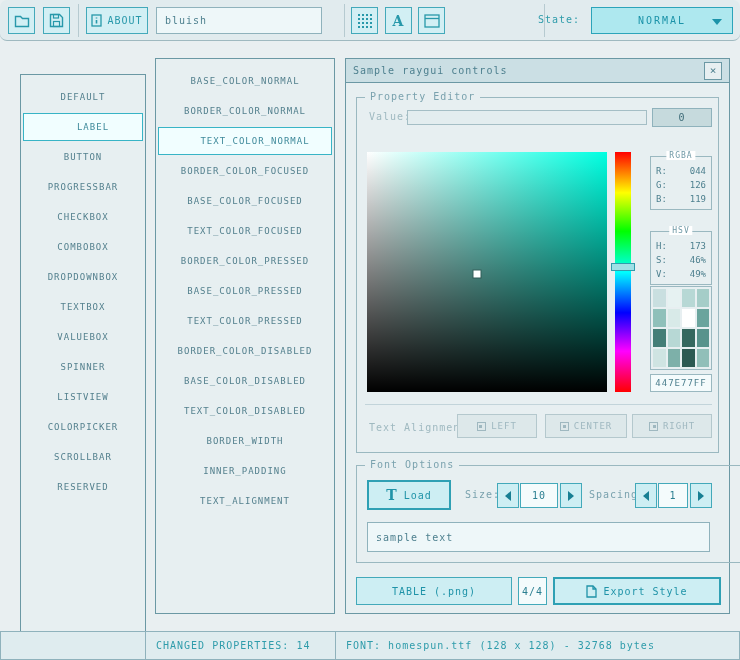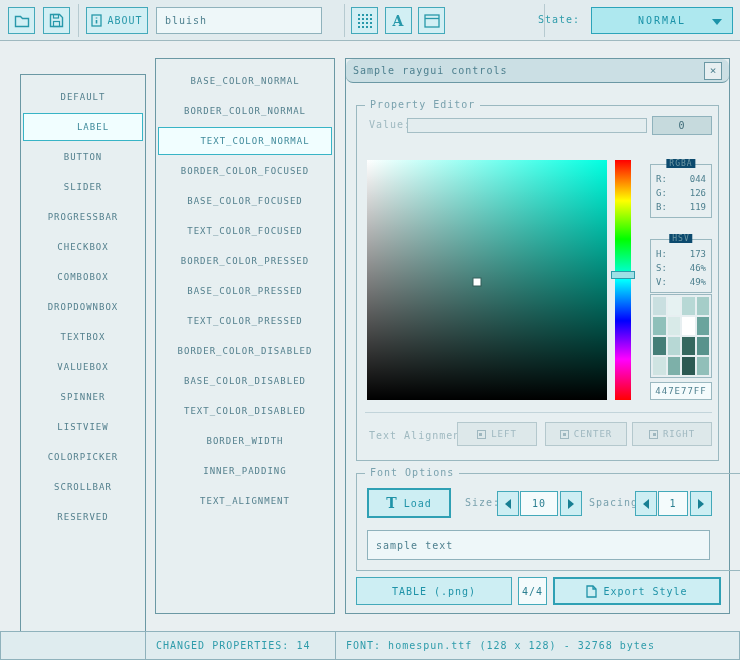--- a/index.html
+++ b/index.html
@@ -3,21 +3,21 @@
 <meta charset="utf-8">
 <style>
   * { margin:0; padding:0; box-sizing:border-box; }
   html,body { width:740px; height:660px; }
   body { font-family:"DejaVu Sans Mono", monospace; background:#e9eff1; }
   .app { position:relative; width:740px; height:660px; background:#e9eff1; overflow:hidden;
          font-size:10px; color:#4e808f; }
 
   
   .toolbar { position:absolute; left:0; top:0; width:740px; height:41px;
-             background:#e1ebee; border-bottom:1px solid #9fb9c0; }
+             background:#e1ebee; border-bottom:1px solid #9fb9c0;border-radius:7px; }
   .tb-btn { position:absolute; top:7px; height:27px; background:#d2eff4; border:1px solid #43a9ba;
             color:#2798aa; display:flex; align-items:center; justify-content:center; gap:5px;
             font-family:inherit; font-size:10px; letter-spacing:1px; cursor:pointer; }
   .tb-sep { position:absolute; top:4px; height:33px; width:1px; background:#b6cad0; }
   .tb-input { position:absolute; top:7px; height:27px; background:#eef7f9; border:1px solid #8fb2bc;
               color:#4e808f; font-family:inherit; font-size:10px; letter-spacing:1px; padding:0 8px; }
   .tb-label { position:absolute; top:14px; color:#2f9cab; letter-spacing:1px; }
   .dropdown { position:absolute; top:7px; right:7px; width:142px; height:27px; background:#aee8ef;
               border:1px solid #2ba4ba; color:#1b93a9; display:flex; align-items:center;
               justify-content:center; letter-spacing:2px; cursor:pointer; }
@@ -34,27 +34,27 @@
   .panel { position:absolute; background:#e7eff1; border:1px solid #6b98a4; }
   #controls-panel   { left:20px;  top:74px; width:126px; height:611px; padding-top:6px; }
   #properties-panel { left:155px; top:58px; width:180px; height:556px; padding-top:6px; }
   .list-item { height:28px; margin:2px 2px; display:flex; align-items:center; justify-content:center;
                font-size:9px; letter-spacing:1px; color:#54808e; border:1px solid transparent; cursor:pointer; }
   .list-item.selected { background:#f1feff; border:1px solid #38b4c6; color:#3f8a9b;padding-left:20px; }
 
   
   #sample-window { left:345px; top:58px; width:385px; height:556px; }
   .window-titlebar { height:24px; background:#cbdfe4; border-bottom:1px solid #6b98a4;
-                     display:flex; align-items:center; padding:0 7px; cursor:move;border-radius:7px; }
+                     display:flex; align-items:center; padding:0 7px; cursor:move; }
   .window-title { letter-spacing:1px; color:#4e808f; }
   .window-close { margin-left:auto; width:18px; height:18px; background:#e7eff1; border:1px solid #6b98a4;
                   color:#4e808f; display:flex; align-items:center; justify-content:center;
                   font-size:11px; cursor:pointer; font-family:inherit; }
 
-  .groupbox { position:absolute; border:1px solid #9ab8c0;margin-top:8px; }
+  .groupbox { position:absolute; border:1px solid #9ab8c0; }
   .gb-label { position:absolute; top:-7px; left:8px; background:#e7eff1; padding:0 5px;
               color:#7aa2ae; letter-spacing:1px; font-size:10px; }
 
   .lbl { position:absolute; letter-spacing:1px; }
   .muted { color:#9fb9c0; }
   .lbl2 { color:#7aa2ae; }
 
   .slider { position:absolute; background:#e3edef; border:1px solid #a4bec5; }
   .valuebox { position:absolute; display:flex; align-items:center; justify-content:center;
               letter-spacing:1px; cursor:pointer; }
@@ -64,21 +64,21 @@
   .gradient { position:absolute; cursor:crosshair; }
   .color-cursor { position:absolute; width:7px; height:7px; background:#ffffff;
                   transform:translate(-50%,-50%); box-shadow:0 0 0 1px rgba(0,0,0,.25); }
   .huebar { position:absolute; cursor:pointer;
             background:linear-gradient(to bottom,#ff0000 0%,#ffff00 17%,#00ff00 33%,#00ffff 50%,
                                         #0000ff 67%,#ff00ff 83%,#ff0000 100%); }
   .hue-handle { position:absolute; left:-4px; right:-4px; height:8px; background:#9fe0e6;
                 border:1px solid #2f9cab; transform:translateY(-50%); }
 
   .minibox { position:absolute; width:62px; border:1px solid #9ab8c0; padding-top:7px; }
-  .mini-label { position:absolute; top:-6px; left:50%; transform:translateX(-50%); background:#0c4a6e;
+  .mini-label { position:absolute; top:-6px; left:50%; transform:translateX(-50%); background:#ffffff;
                 padding:0 3px; font-size:8px; letter-spacing:1px; color:#6f99a6; }
   .mini-row { display:flex; justify-content:space-between; padding:0 5px; font-size:9px;
               line-height:14px; color:#4e808f; }
 
   .swatch-grid { position:absolute; display:grid; grid-template-columns:repeat(4,1fr);
                  grid-auto-rows:1fr; gap:2px; padding:2px; border:1px solid #9ab8c0; }
   .swatch { cursor:pointer; }
 
   .hexbox { position:absolute; background:#f4fbfc; border:1px solid #9ab8c0; color:#4e808f;
             display:flex; align-items:center; justify-content:center; font-size:9px; letter-spacing:1px; }
@@ -176,21 +176,20 @@
     <div class="dropdown">
       <span>NORMAL</span>
       <span class="tri-down"></span>
     </div>
   </div>
 
   <div class="panel" id="controls-panel">
       <div class="list-item">DEFAULT</div>
       <div class="list-item selected">LABEL</div>
       <div class="list-item">BUTTON</div>
-      <div class="list-item">SLIDER</div>
       <div class="list-item">PROGRESSBAR</div>
       <div class="list-item">CHECKBOX</div>
       <div class="list-item">COMBOBOX</div>
       <div class="list-item">DROPDOWNBOX</div>
       <div class="list-item">TEXTBOX</div>
       <div class="list-item">VALUEBOX</div>
       <div class="list-item">SPINNER</div>
       <div class="list-item">LISTVIEW</div>
       <div class="list-item">COLORPICKER</div>
       <div class="list-item">SCROLLBAR</div>

